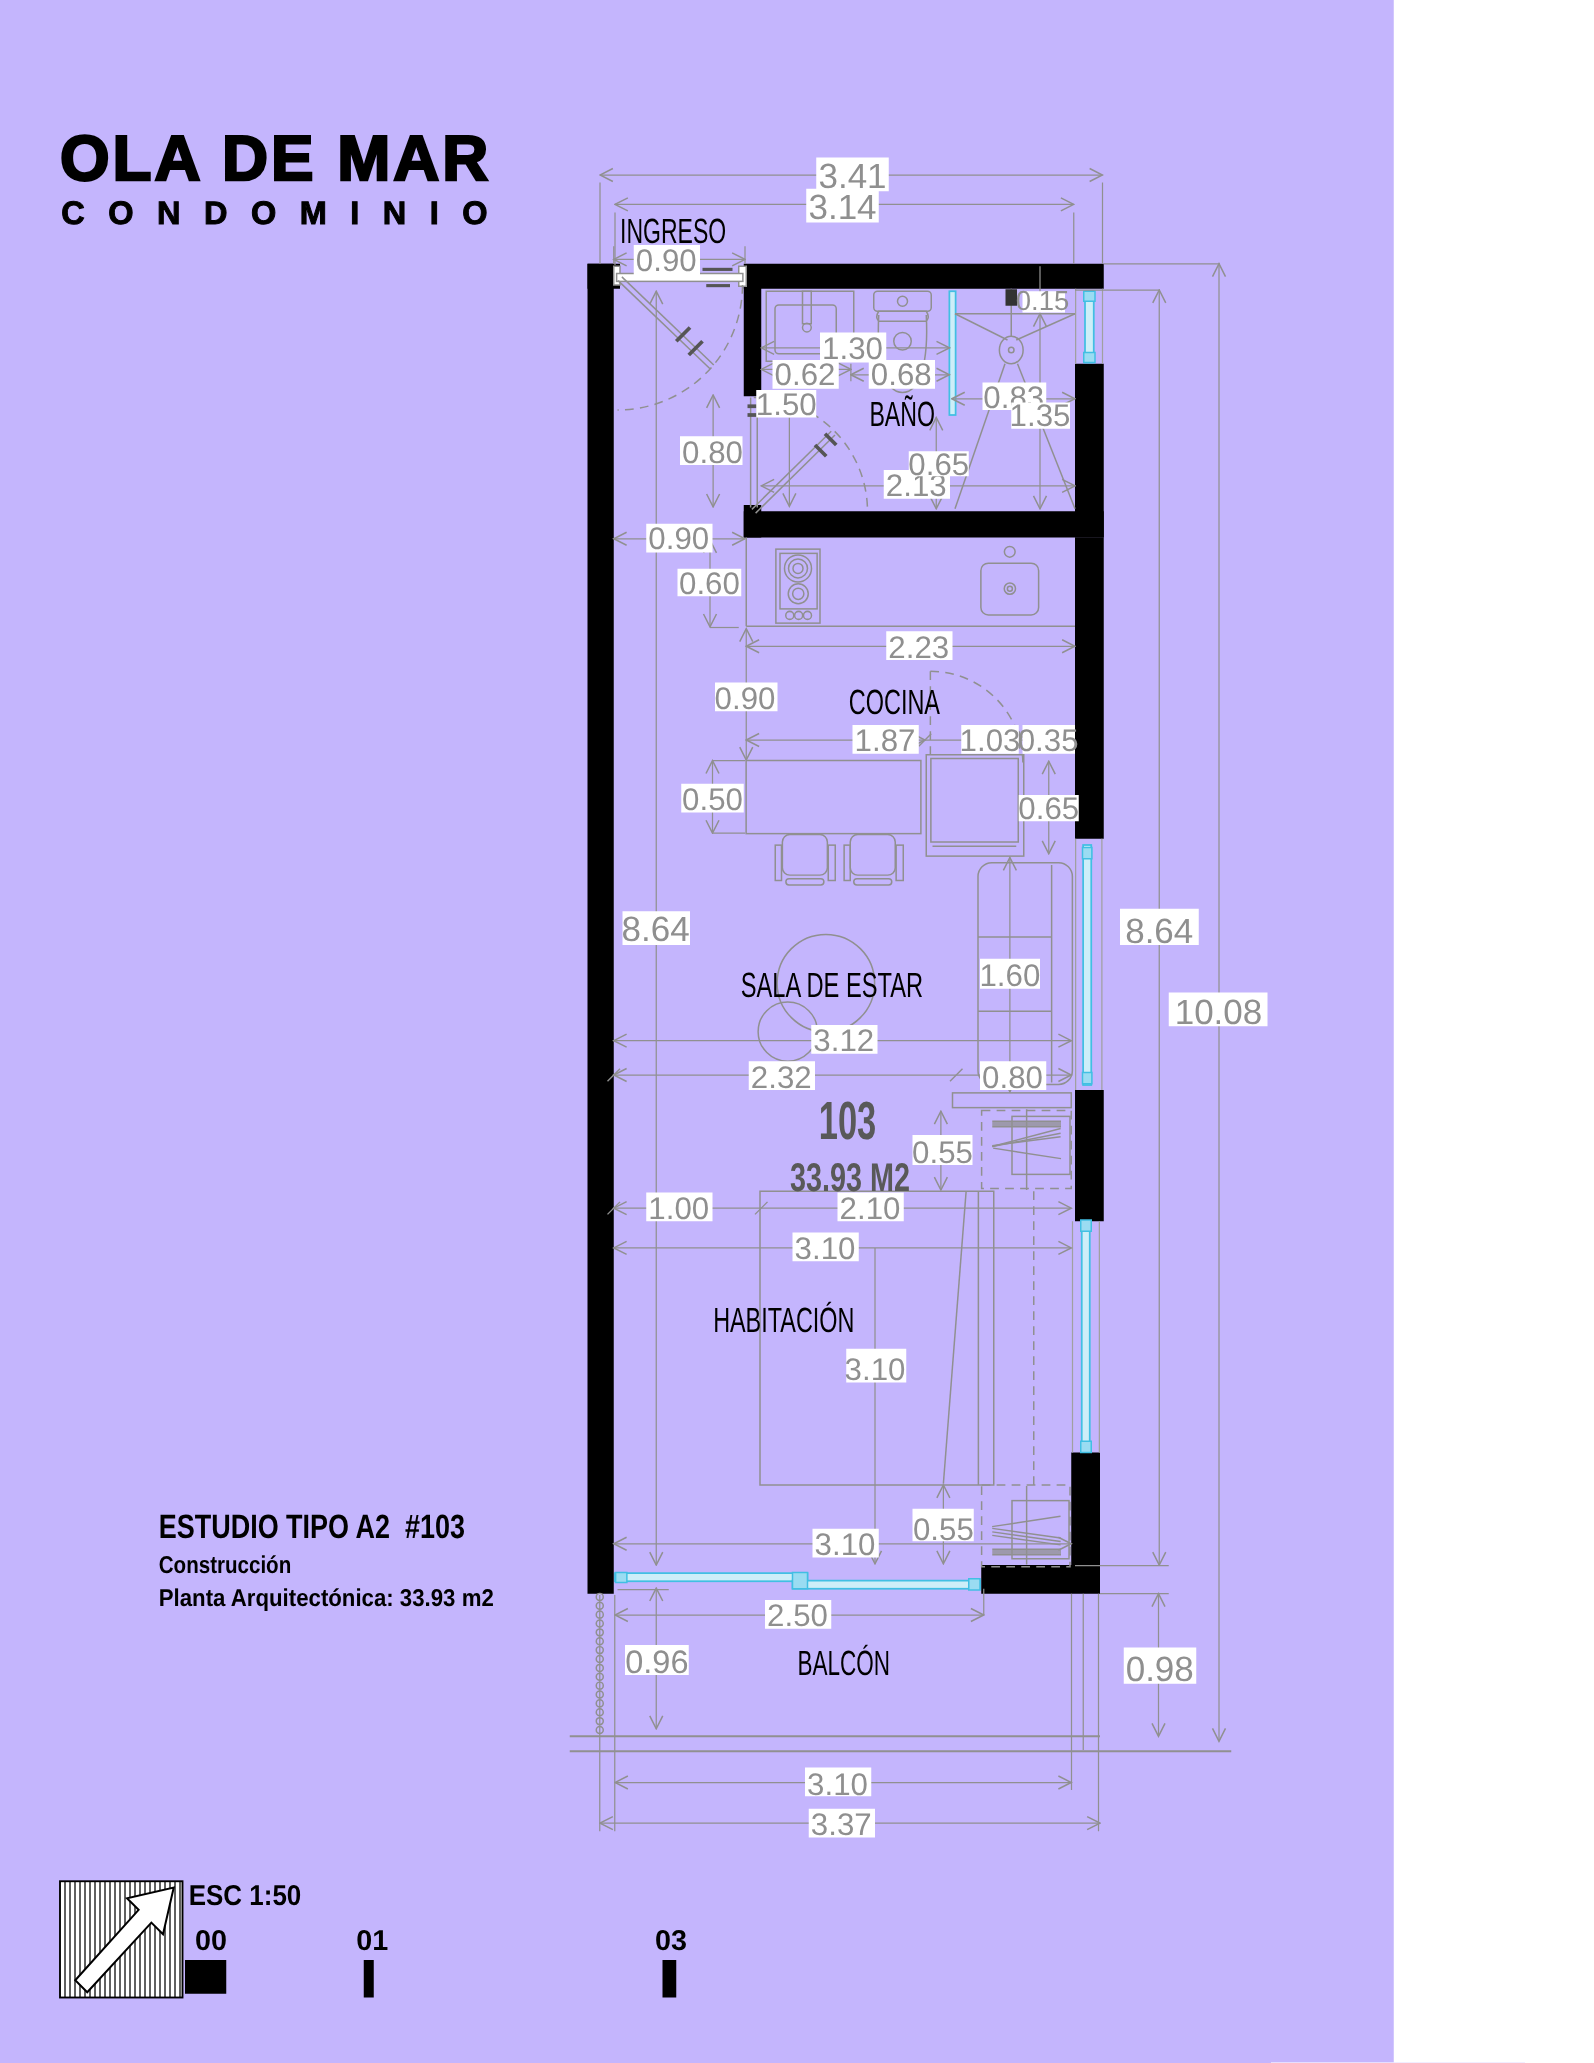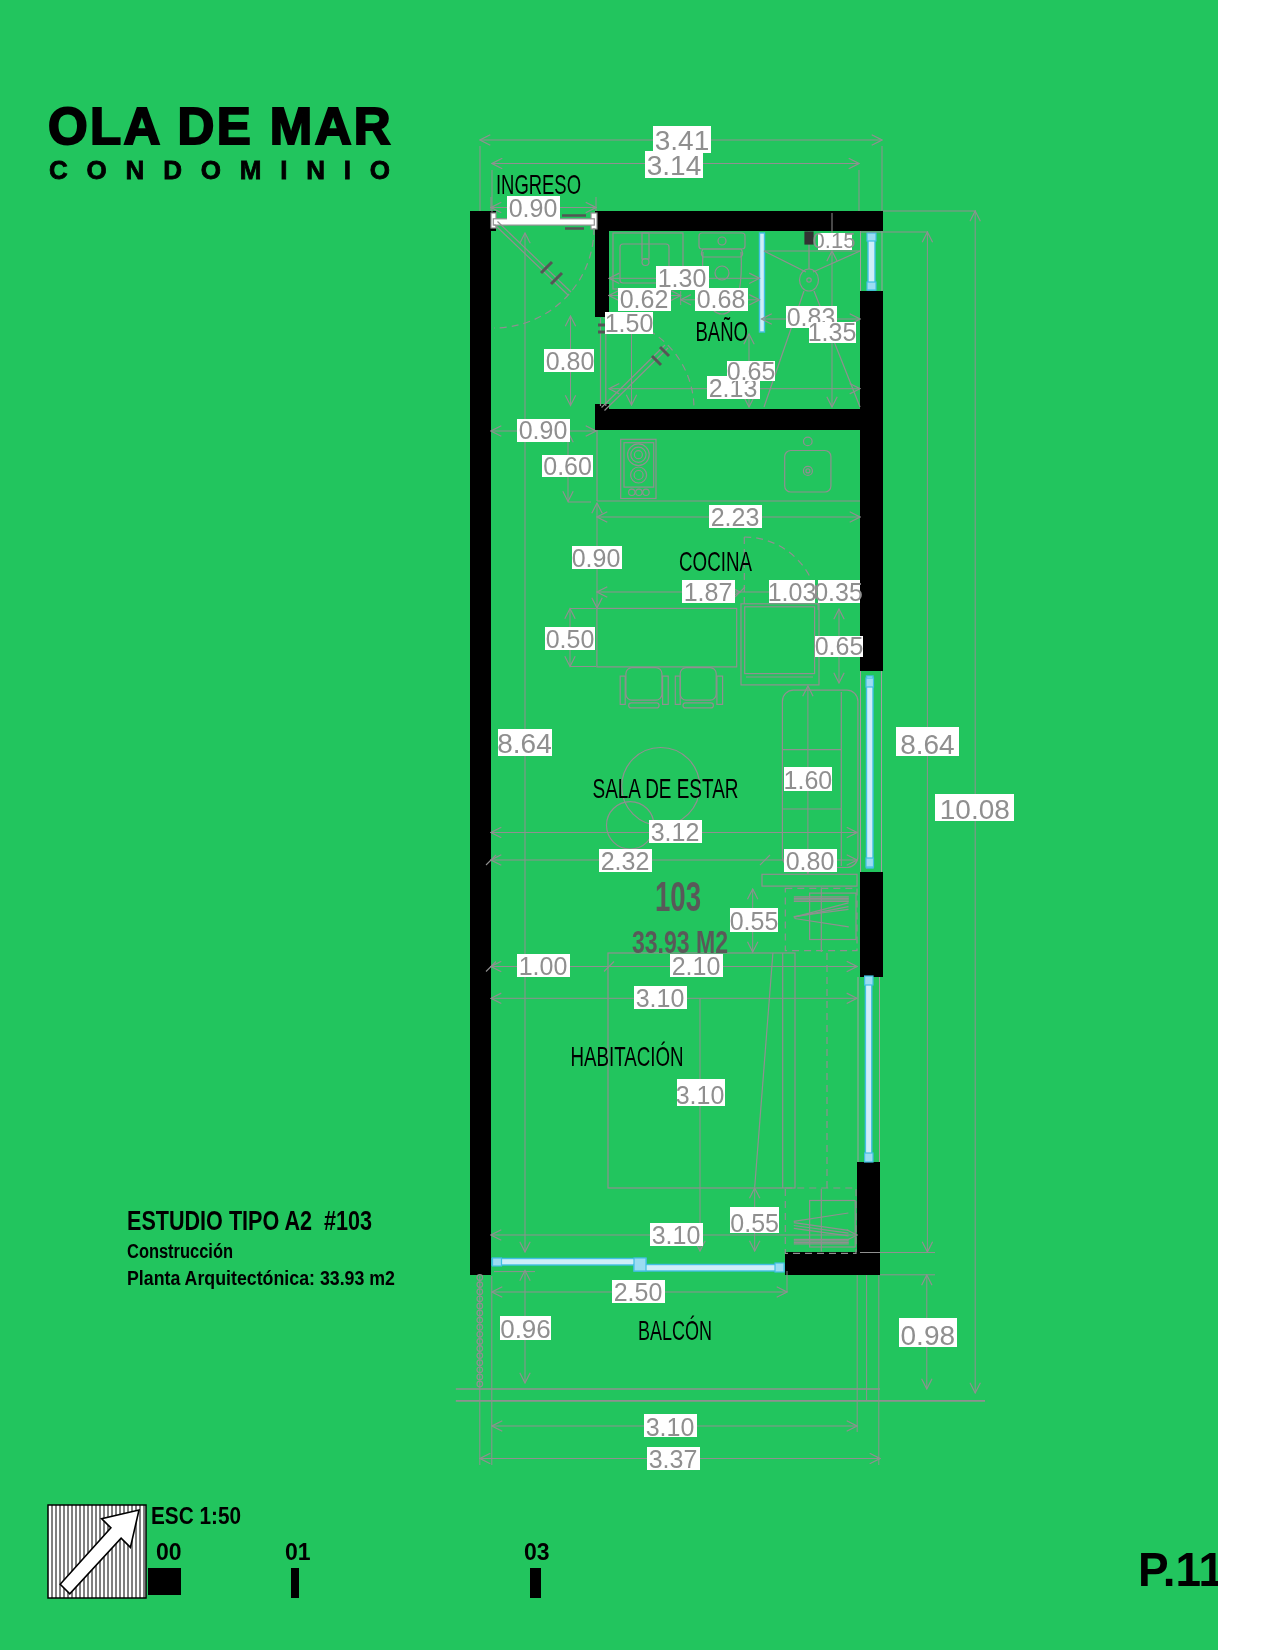--- a/index.html
+++ b/index.html
@@ -1,16 +1,16 @@
 <!DOCTYPE html>
 <html><head>
 <meta charset="utf-8">
 <style>
   html,body{margin:0;padding:0;background:#fff;}
-  .page{position:relative;width:1218px;height:1650px;background:#22c55e;overflow:hidden;
+  .page{position:relative;width:1115px;height:1650px;background:#c4b5fd;overflow:hidden;
         font-family:"Liberation Sans", sans-serif;text-align:right;}
   svg text{font-family:"Liberation Sans", sans-serif;}
 </style>
 </head>
 <body>
 <div class="page">
 <svg width="1275" height="1650" viewBox="0 0 1275 1650" xmlns="http://www.w3.org/2000/svg">
 <defs>
 <marker id="ar" viewBox="0 0 12 12" refX="11" refY="6" markerWidth="13" markerHeight="13" orient="auto-start-reverse" markerUnits="userSpaceOnUse">
   <path d="M1.5,1.2 L11,6 L1.5,10.8" fill="none" stroke="#909090" stroke-width="1.1"></path>

